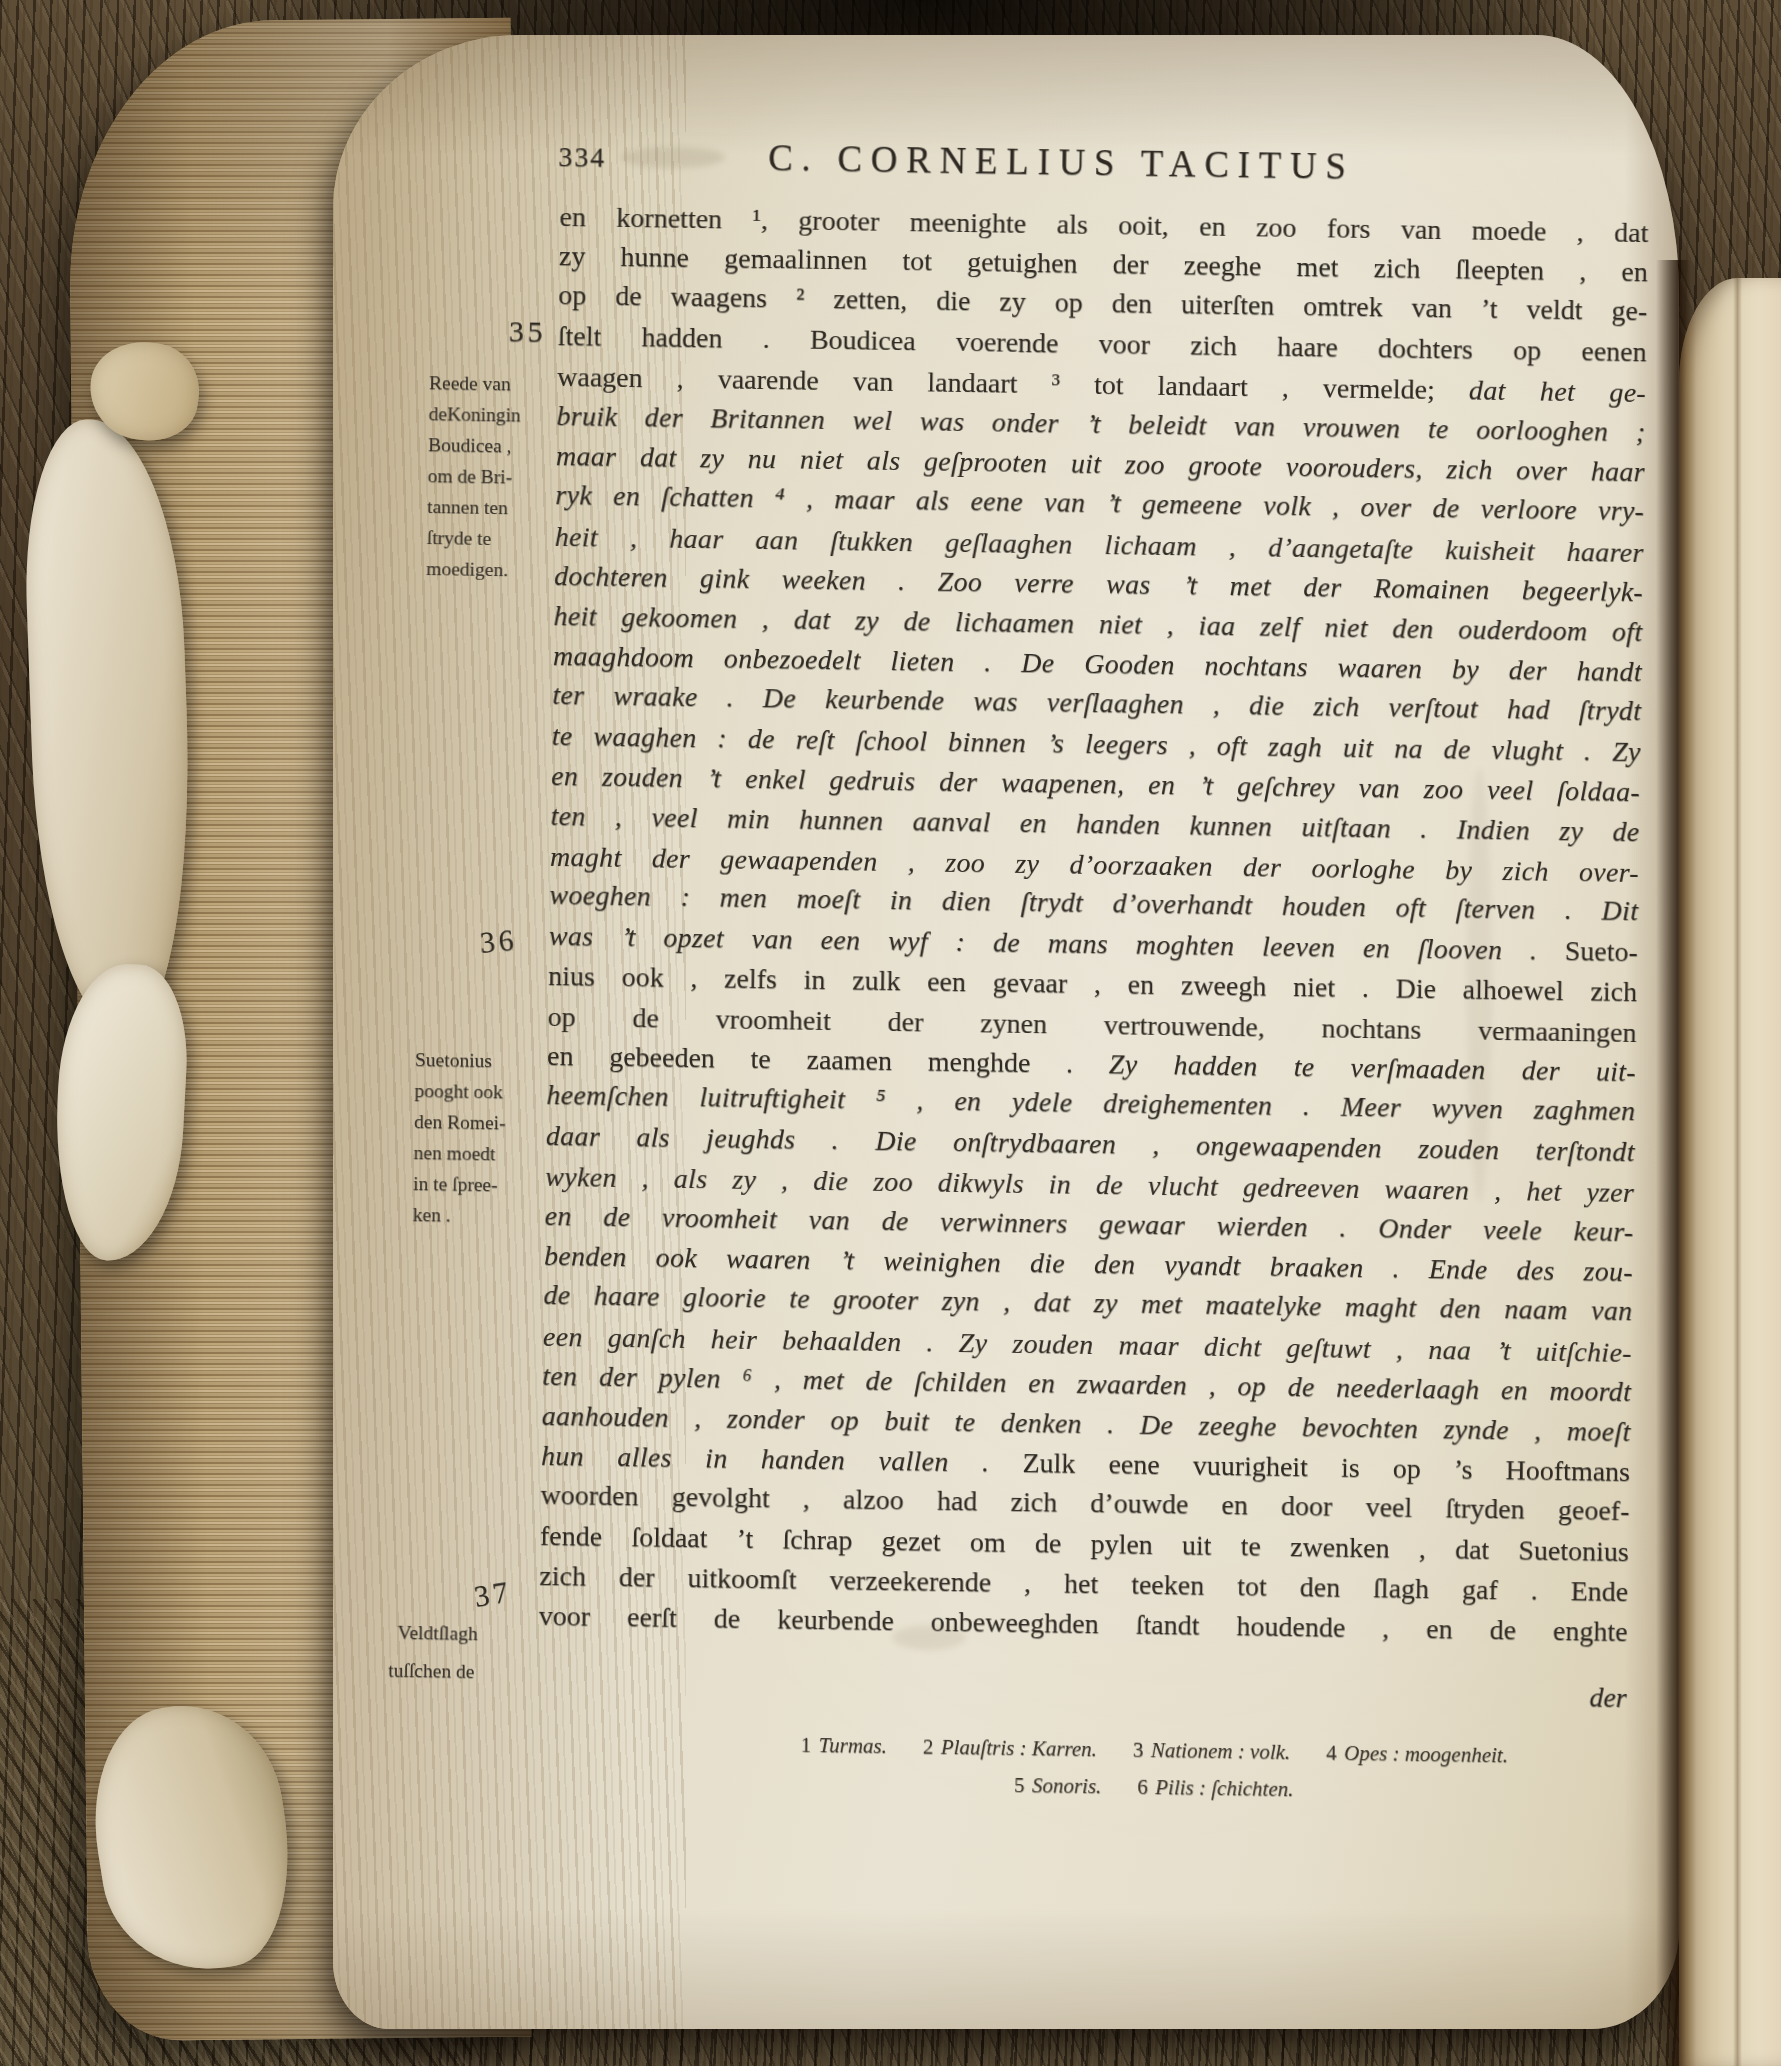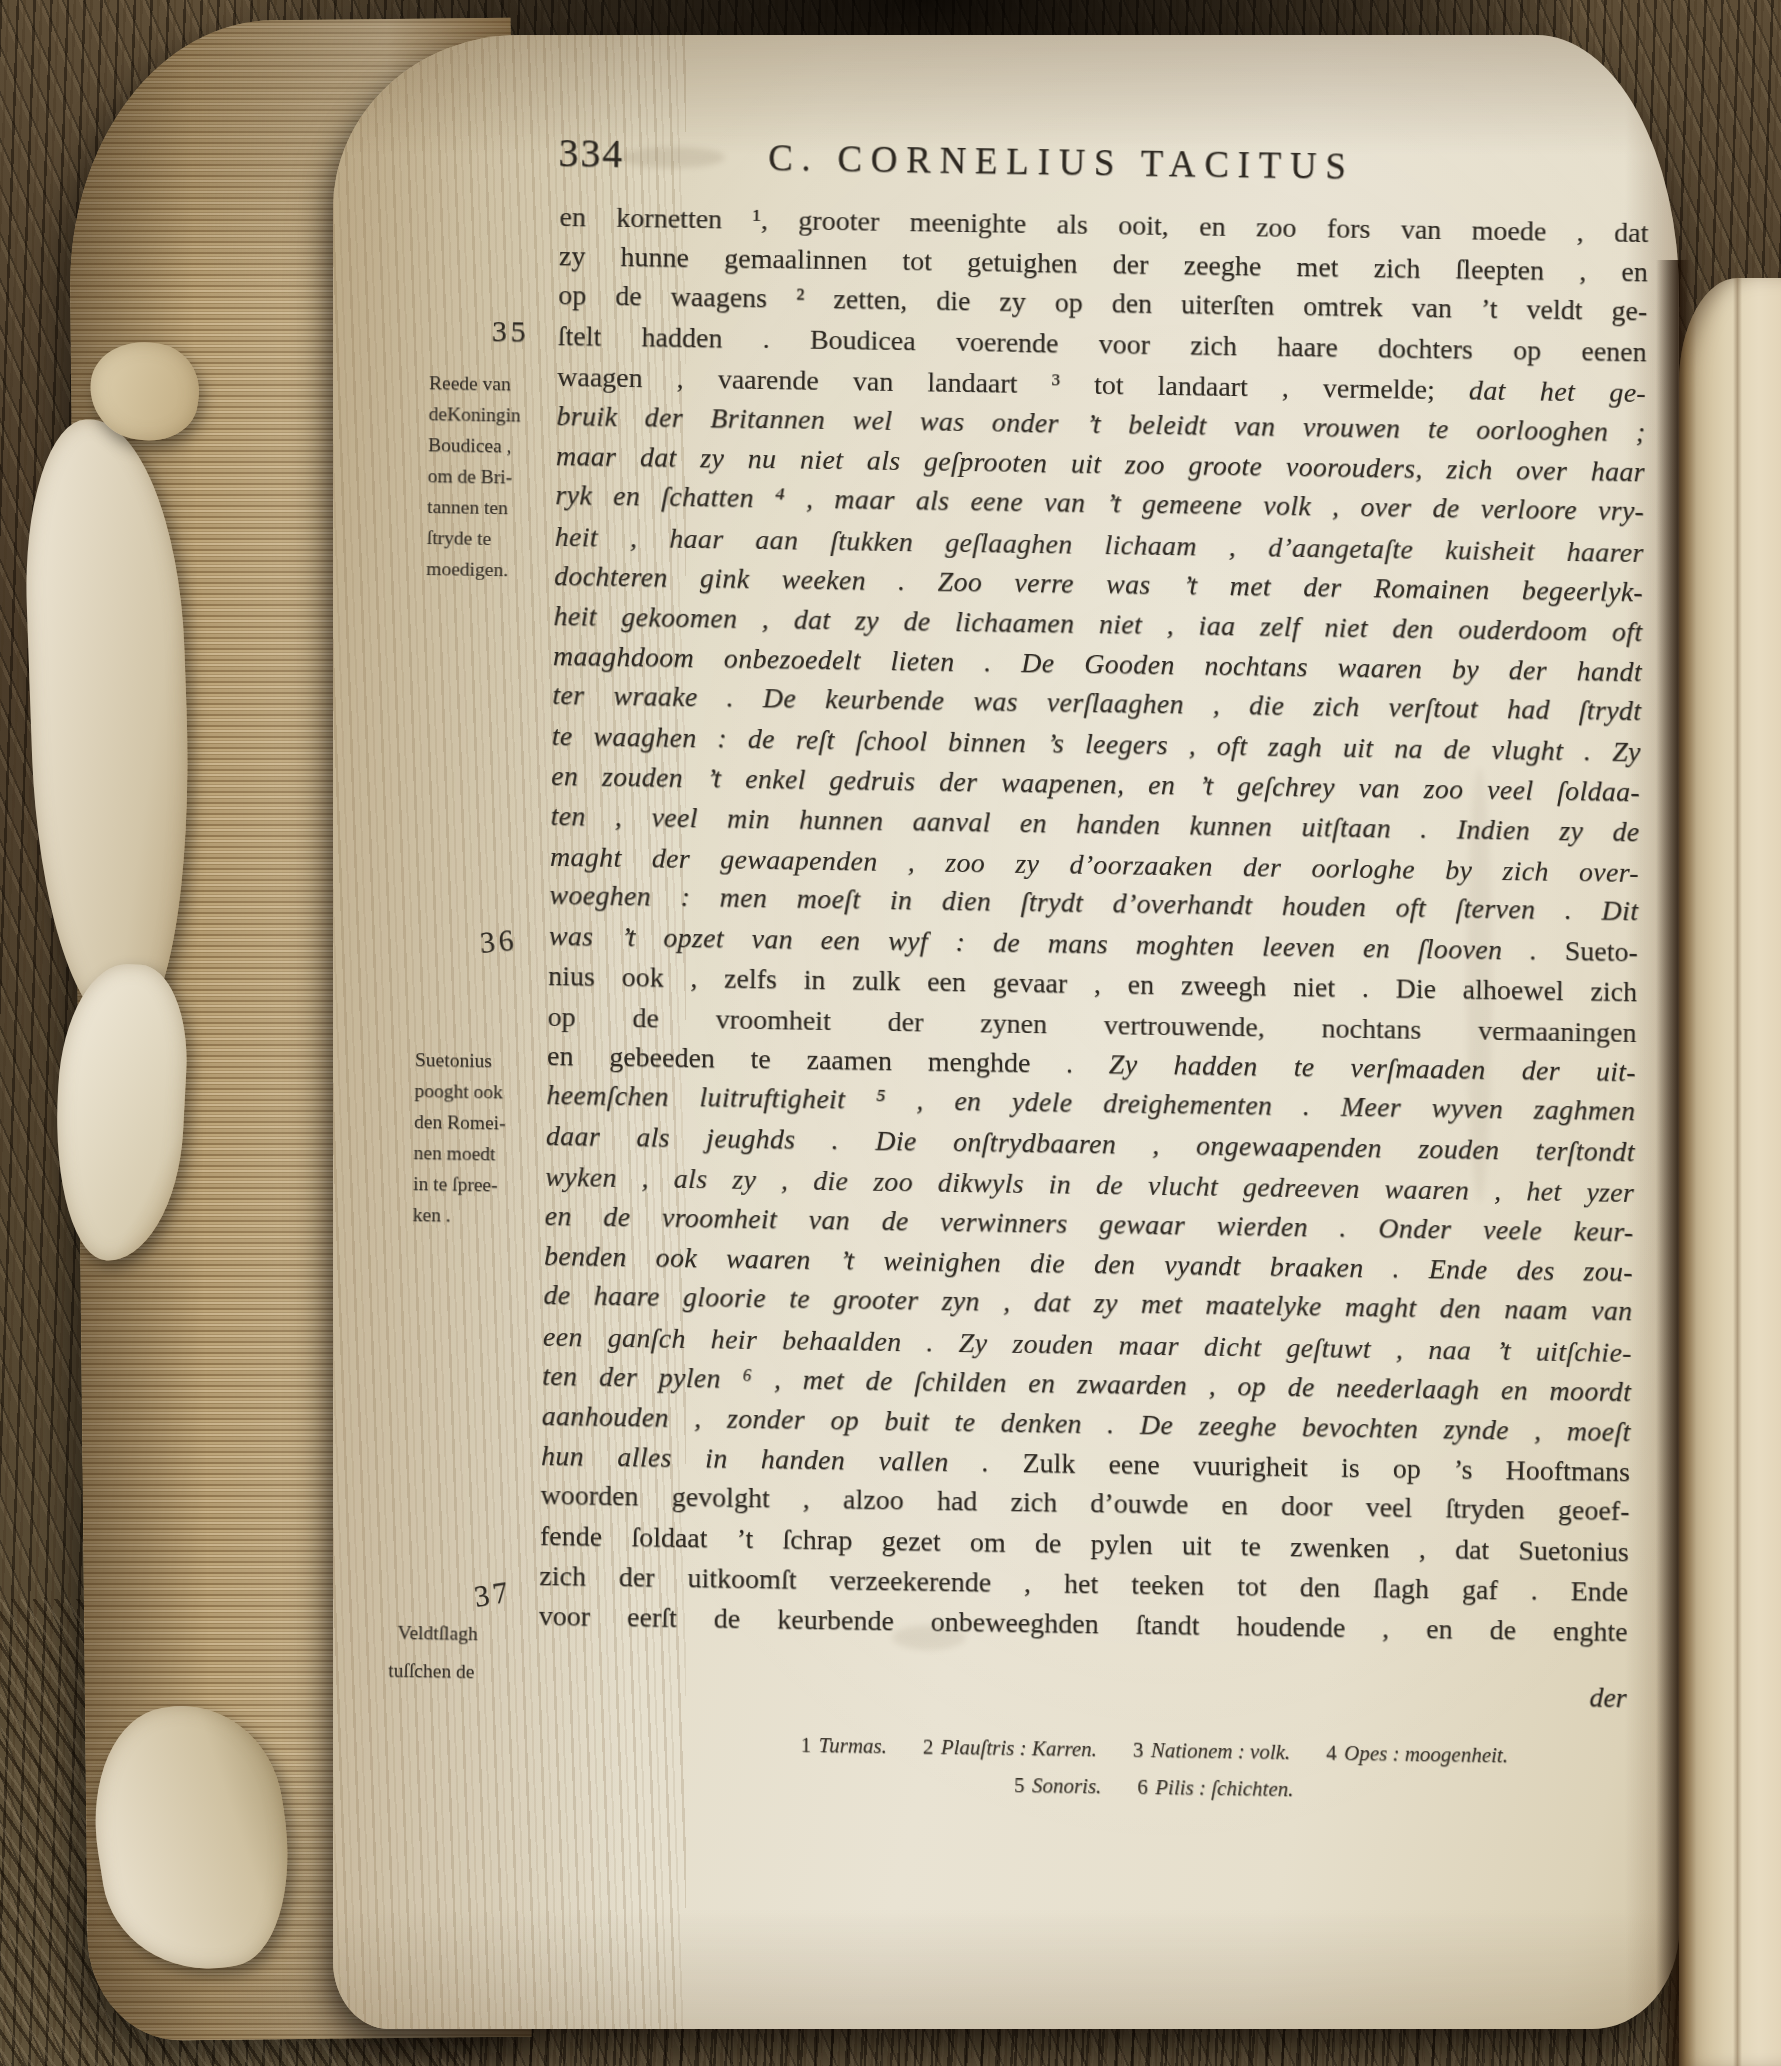--- a/index.html
+++ b/index.html
@@ -73,32 +73,32 @@
   
   .ghost{filter:blur(3.1px);opacity:.14;background:#6b5a40;border-radius:50%;}
   .g1{left:620px;top:147px;width:105px;height:21px;}
   .g2{left:892px;top:1625px;width:74px;height:25px;opacity:.10;}
   .g3{left:1467px;top:768px;width:25px;height:434px;opacity:.07;}
   
   .print{left:0;top:0;width:1782px;height:2066px;
     transform:rotate(.85deg);transform-origin:561px 186px;
     color:#2e2922;text-shadow:0.3px 0.5px 0.6px rgba(46,41,34,.38);
     filter:blur(0.2px);}
-  .pagenum{left:558px;top:129px;font-size:40px;letter-spacing:1.9px;}
+  .pagenum{left:558px;top:141px;font-size:28px;letter-spacing:1.9px;}
   .runtitle{left:672px;top:133px;width:778px;text-align:center;
     font-size:37px;letter-spacing:8.7px;white-space:nowrap;}
   .bodytext{left:560px;top:196px;width:1089px;}
   .ln{height:40px;line-height:40px;font-size:28px;
     text-align:justify;text-align-last:justify;}
   .ln:nth-child(4n+1){transform:translateY(0.6px);}
   .ln:nth-child(5n+3){transform:translateY(-0.6px);}
   .it{font-style:italic;letter-spacing:0.3px;}
   .catch{left:1487px;top:1666px;width:162px;text-align:right;font-size:28px;font-style:italic;}
   .secnum{font-size:30px;letter-spacing:3.7px;}
-  .n35{left:494px;top:315px;}
+  .n35{left:511px;top:315px;}
   .n36{left:491px;top:925px;transform:rotate(-6deg);}
   .n37{left:495px;top:1578px;transform:rotate(-10deg);}
   .mnote{font-size:19.5px;line-height:31px;color:#38322a;}
   .note1{left:432px;top:369px;width:135px;}
   .note2{left:428px;top:1046px;width:141px;}
   .note3{left:419px;top:1616px;width:149px;line-height:38px;}
   .note3 .mnl:nth-child(2){margin-left:-8.7px;}
   .footer{left:694px;top:1723px;width:967px;font-size:21px;color:#3a342b;}
   .fnrow{display:flex;justify-content:center;gap:36px;height:37px;line-height:37px;white-space:nowrap;}
   .fnum{font-style:normal;margin-right:7.4px;}

